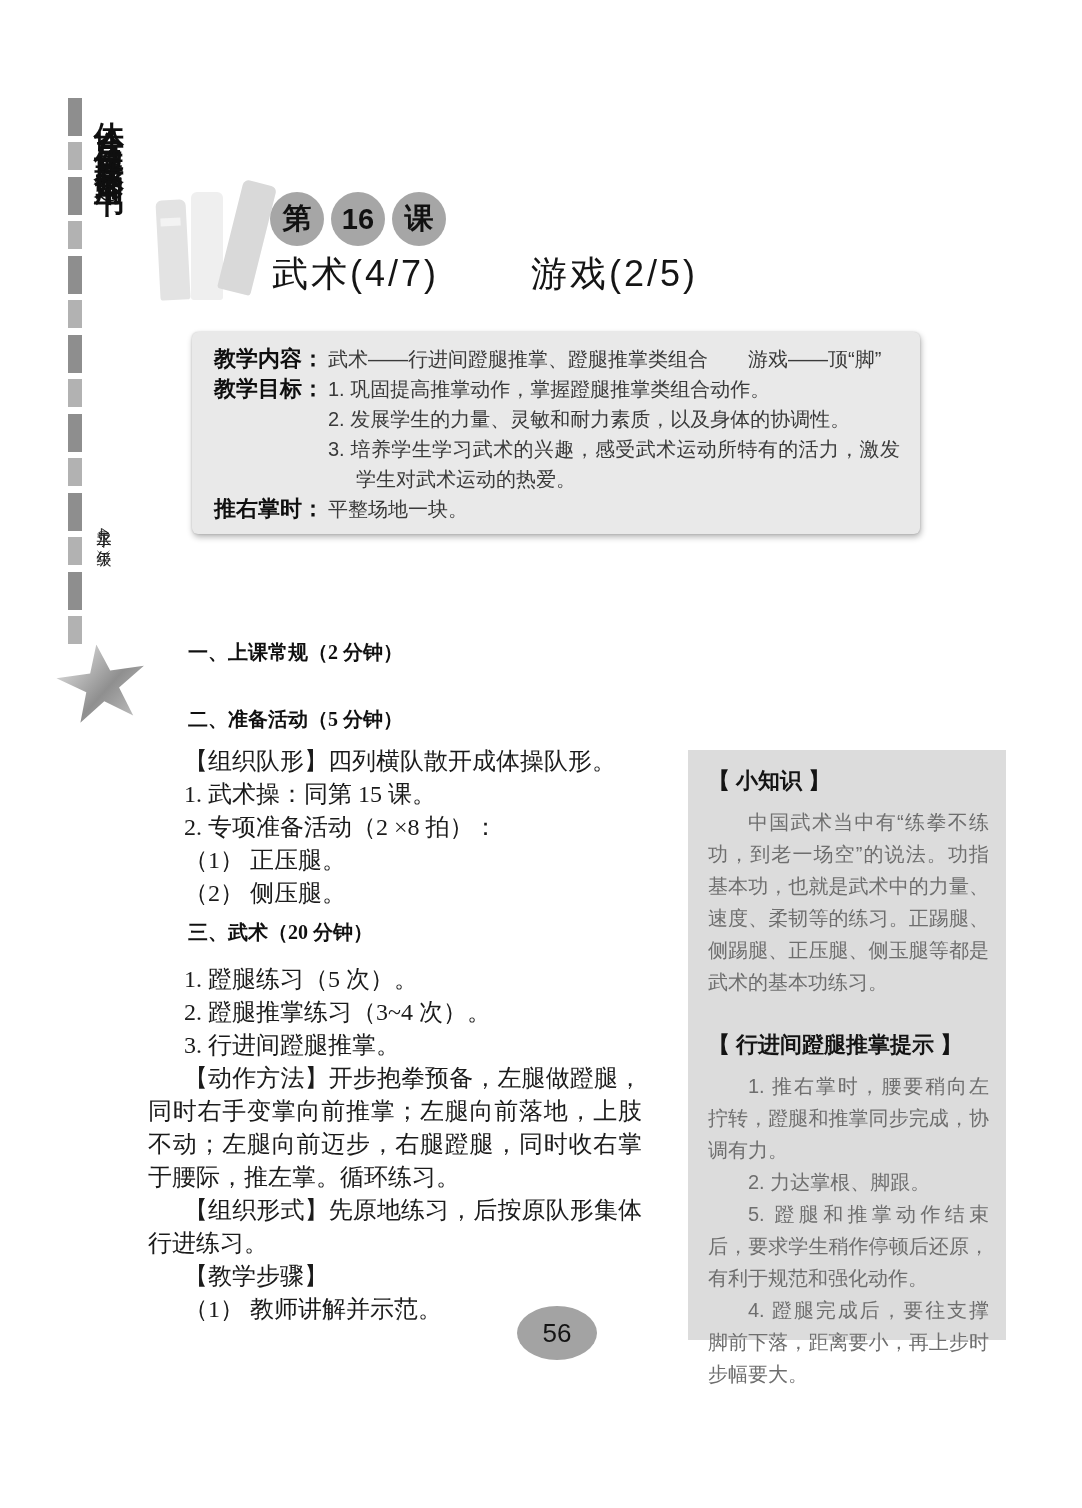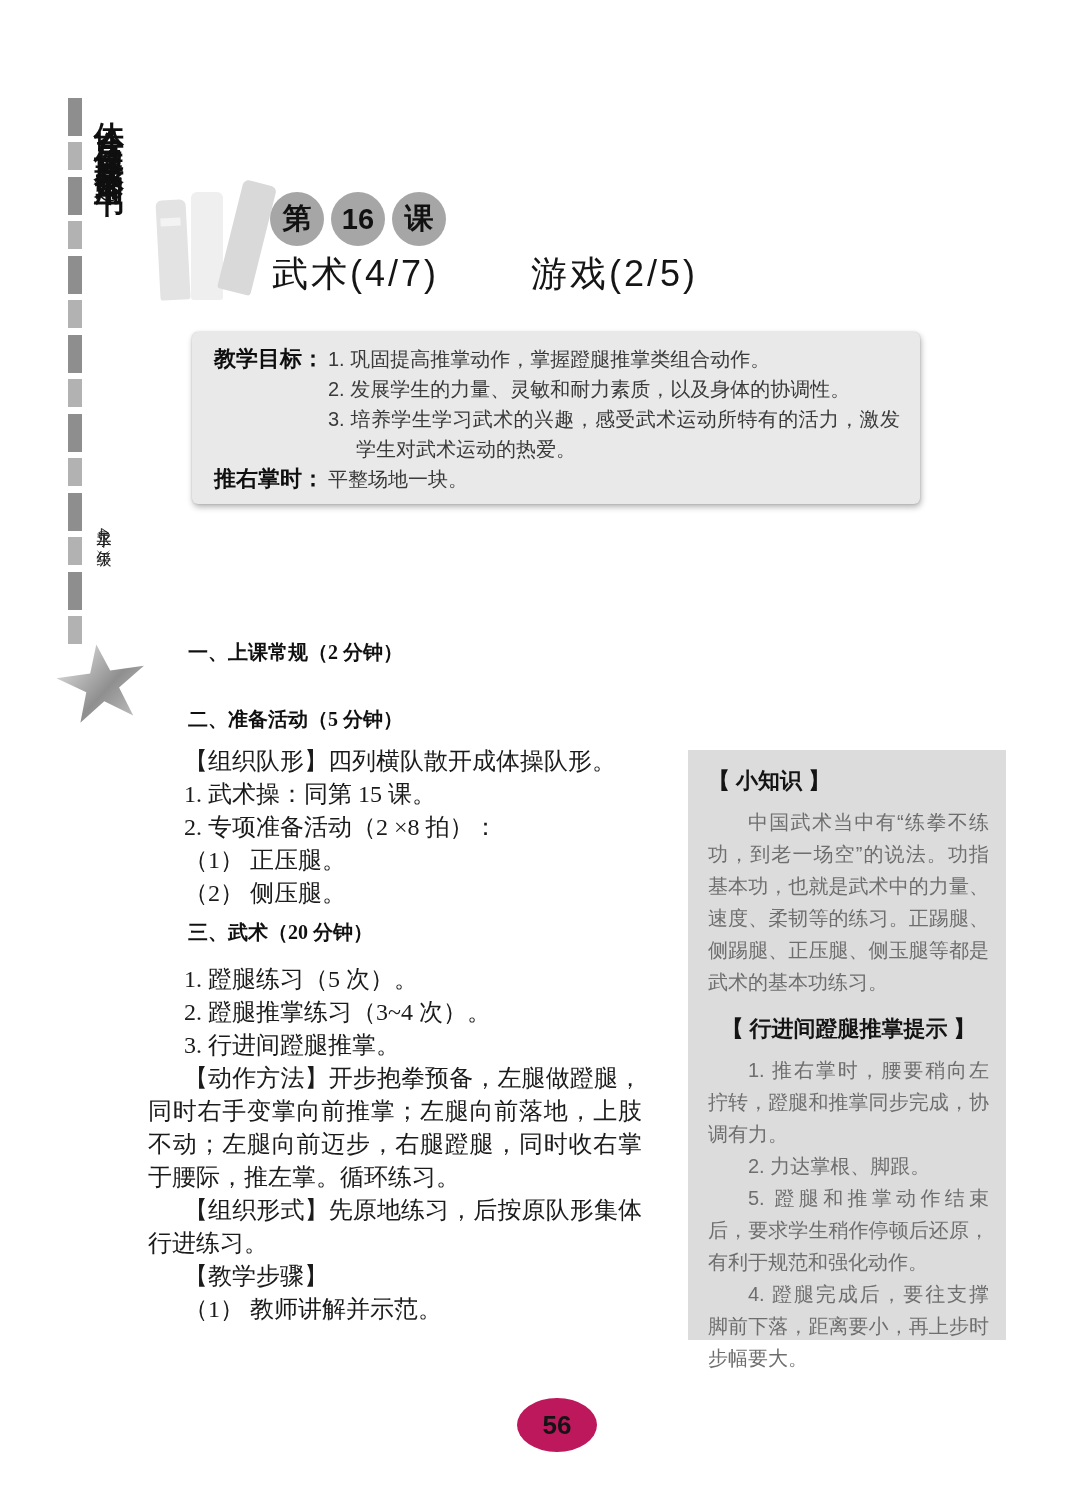--- a/index.html
+++ b/index.html
@@ -51,27 +51,27 @@
   .sec-heading.h2{margin-top:31px;}
   .sec-heading.h3{margin-top:4px;margin-bottom:13px;}
   .main-col .para-group{margin-top:8px;}
   .main-col p{margin:0;text-indent:36px;}
 
   
   .tips-box{position:absolute;left:688px;top:750px;width:318px;height:590px;box-sizing:border-box;
     background:#dcdcdc;padding:16px 17px 0 20px;
     font-family:"Liberation Sans","DejaVu Sans",sans-serif;}
   .tips-title{font-weight:bold;font-size:22px;color:#141414;margin:0 0 10px;line-height:30px;}
-  .tips-title.second{margin-top:16px;text-align:center;}
+  .tips-title.second{margin-top:32px;}
   .tips-text{font-size:20px;color:#6e6e6e;line-height:32px;text-align:justify;text-indent:2em;margin:0;}
 
   
-  .page-num{position:absolute;left:517px;top:1398px;width:80px;height:54px;border-radius:50%;
-    background:#be185d;display:flex;align-items:center;justify-content:center;
-    font-family:"Liberation Sans","DejaVu Sans",sans-serif;font-weight:bold;font-size:26px;color:#141414;}
+  .page-num{position:absolute;left:517px;top:1306px;width:80px;height:54px;border-radius:50%;
+    background:#a3a3a3;display:flex;align-items:center;justify-content:center;
+    font-family:"Liberation Sans","DejaVu Sans",sans-serif;font-weight:normal;font-size:26px;color:#141414;}
 </style>
 </head>
 <body>
 
 <div class="page">
 
   <div class="side-strip"></div>
   <div class="book-title">体育与健康教师用书◎</div>
   <div class="level-label">水平二（4年级）</div>
   <div class="star"></div>
@@ -85,20 +85,26 @@
     <div class="circle">第</div>
     <div class="circle">16</div>
     <div class="circle">课</div>
   </div>
   <div class="subtitle">
     <span>武术(4/7)</span>
     <span>游戏(2/5)</span>
   </div>
 
   <div class="info-box">
+    <div class="info-row">
+      <div class="info-label">教学内容：</div>
+      <div class="info-content">
+        <p>武术——行进间蹬腿推掌、蹬腿推掌类组合　　游戏——顶“脚”</p>
+      </div>
+    </div>
     <div class="info-row">
       <div class="info-label">教学目标：</div>
       <div class="info-content">
         <p>1. 巩固提高推掌动作，掌握蹬腿推掌类组合动作。</p>
         <p>2. 发展学生的力量、灵敏和耐力素质，以及身体的协调性。</p>
         <p>3. 培养学生学习武术的兴趣，感受武术运动所特有的活力，激发学生对武术运动的热爱。</p>
       </div>
     </div>
     <div class="info-row">
       <div class="info-label">推右掌时：</div>

